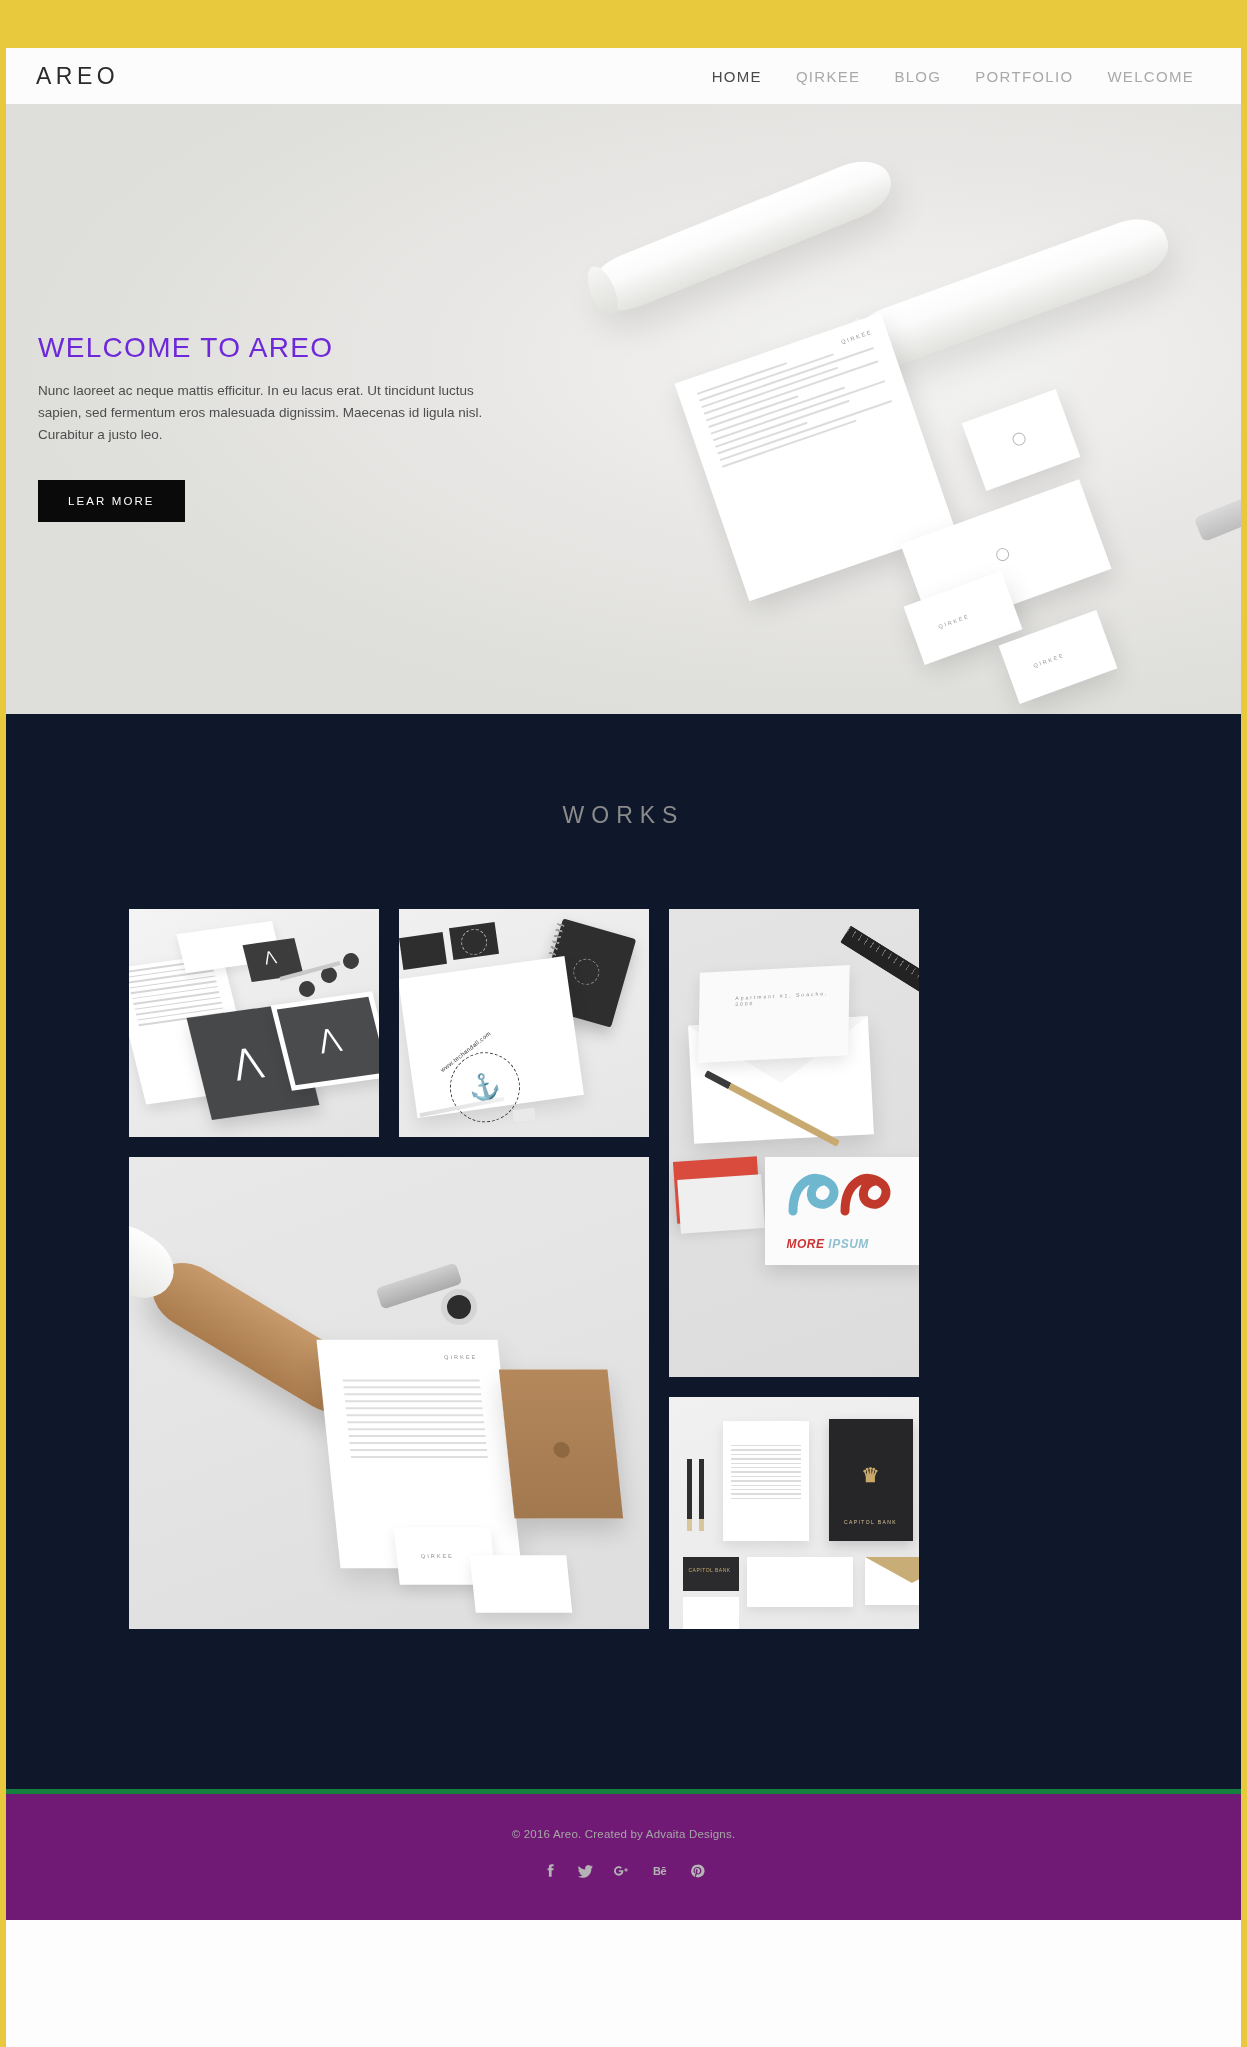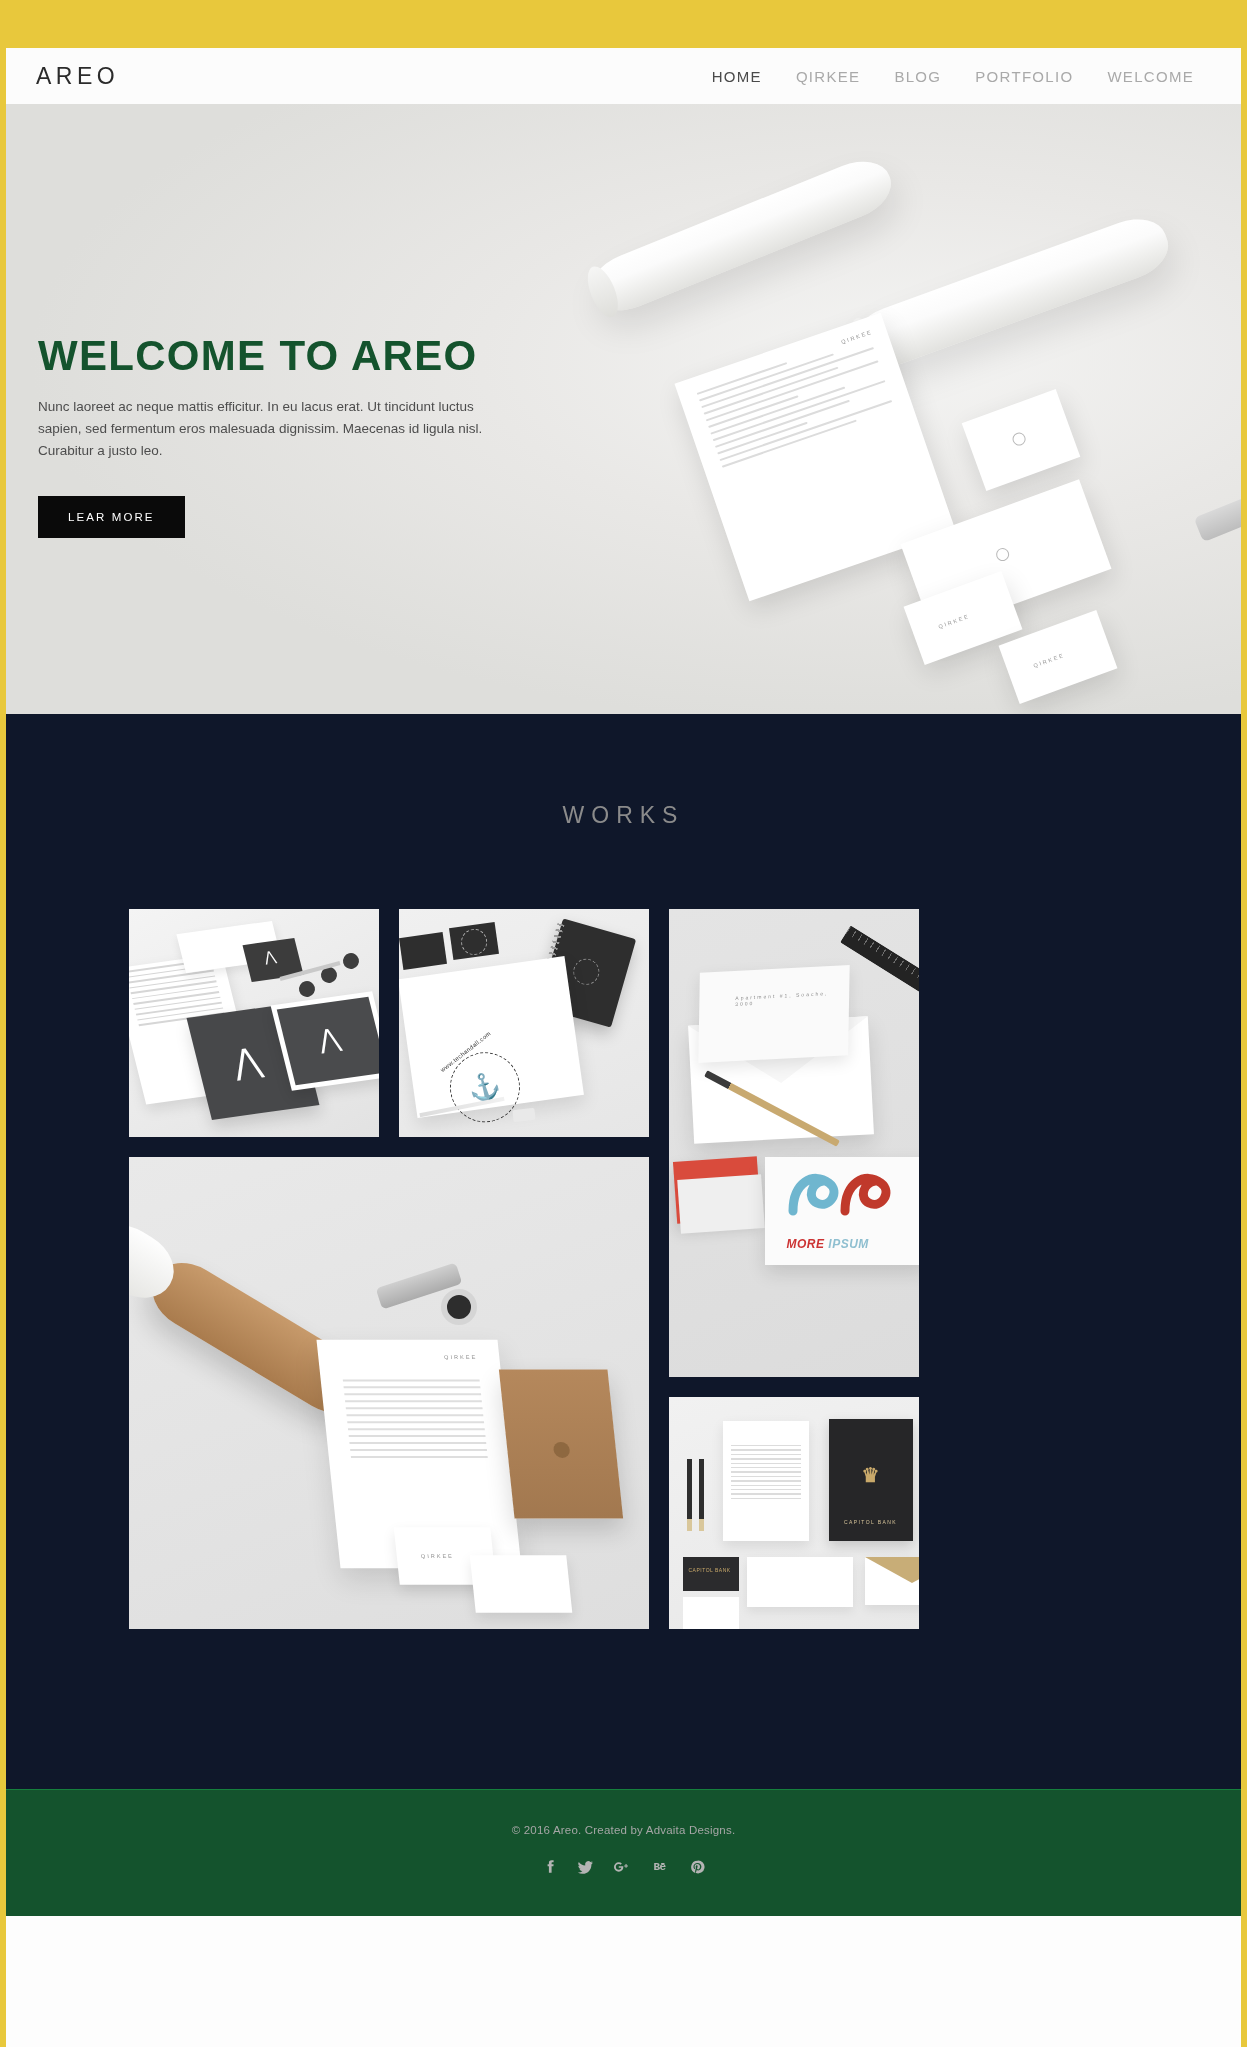--- a/index.html
+++ b/index.html
@@ -104,24 +104,24 @@
     transform: rotate(-22deg);
   }
 
   .hero-copy {
     position: absolute;
     left: 32px;
     top: 228px;
     width: 430px;
   }
   .hero-title {
-    font-size: 42px;
+    font-size: 28px;
     letter-spacing: 1.3px;
-    color: #14532d;
-    font-weight: 700;
+    color: #6d28d9;
+    font-weight: 400;
     margin-bottom: 16px;
     white-space: nowrap;
   }
   .hero-text {
     font-size: 13.5px;
     line-height: 1.62;
     color: #4d4d4d;
     width: 460px;
   }
   .hero-btn {
@@ -285,22 +285,22 @@
   .pE-env1   { position:absolute; left:78px; top:160px; width:106px; height:50px; background:#fff;
              box-shadow:0 4px 10px rgba(0,0,0,.08); }
   .pE-env2   { position:absolute; left:196px; top:160px; width:94px; height:48px; background:#fff;
              box-shadow:0 4px 10px rgba(0,0,0,.08); }
   .pE-env2:before { content:""; position:absolute; left:0; top:0; width:0; height:0;
              border-left:47px solid transparent; border-right:47px solid transparent;
              border-top:26px solid #c8ad77; }
 
   
   .site-footer {
-    background: #14532d;
-    border-top: 1px solid #15803d;
+    background: #701a75;
+    border-top: 5px solid #15803d;
     padding: 34px 0 40px;
     text-align: center;
   }
   .copyright {
     font-size: 11.5px;
     color: #a6a6a6;
     letter-spacing: .2px;
     margin-bottom: 22px;
   }
   .social {
@@ -553,21 +553,21 @@
         </svg>
       </a>
 
       <a href="#">
         <svg width="18" height="16" viewBox="0 0 20 16">
           <path d="M6.4 7.1v1.8h2.9c-.12.75-.88 2.2-2.9 2.2a3.25 3.25 0 0 1 0-6.5c1 0 1.68.44 2.06.81l1.4-1.35A5.05 5.05 0 0 0 6.4 2.7a5.3 5.3 0 1 0 0 10.6c3.06 0 5.08-2.15 5.08-5.18 0-.35-.04-.62-.09-.88H6.4z"></path>
           <path d="M16.6 6.2h-1.5V4.7h-1.2v1.5h-1.5v1.2h1.5v1.5h1.2V7.4h1.5z"></path>
         </svg>
       </a>
 
-      <a href="#" style="font-size:11px;font-weight:bold;letter-spacing:-.5px;width:22px;font-family:Liberation Mono, monospace;">
+      <a href="#" style="font-size:11px;font-weight:bold;letter-spacing:-.5px;width:22px;">
         <span>Bē</span>
       </a>
 
       <a href="#">
         <svg width="15" height="16" viewBox="0 0 16 16">
           <path d="M8 1.2a6.8 6.8 0 0 0-2.5 13.1c-.06-.55-.11-1.4.02-2 .12-.55.77-3.5.77-3.5s-.2-.4-.2-.98c0-.92.54-1.6 1.2-1.6.57 0 .84.42.84.93 0 .57-.36 1.42-.55 2.2-.16.67.33 1.21 1 1.21 1.18 0 2.1-1.25 2.1-3.05 0-1.6-1.15-2.71-2.78-2.71a2.88 2.88 0 0 0-3 2.89c0 .57.22 1.18.5 1.52a.2.2 0 0 1 .04.19l-.18.74c-.03.12-.1.15-.22.09-.83-.39-1.34-1.6-1.34-2.57 0-2.09 1.52-4 4.38-4 2.3 0 4.09 1.64 4.09 3.83 0 2.29-1.44 4.13-3.44 4.13-.67 0-1.3-.35-1.52-.76l-.41 1.58c-.15.58-.56 1.3-.83 1.74A6.8 6.8 0 1 0 8 1.2z"></path>
         </svg>
       </a>
 
     </div>

